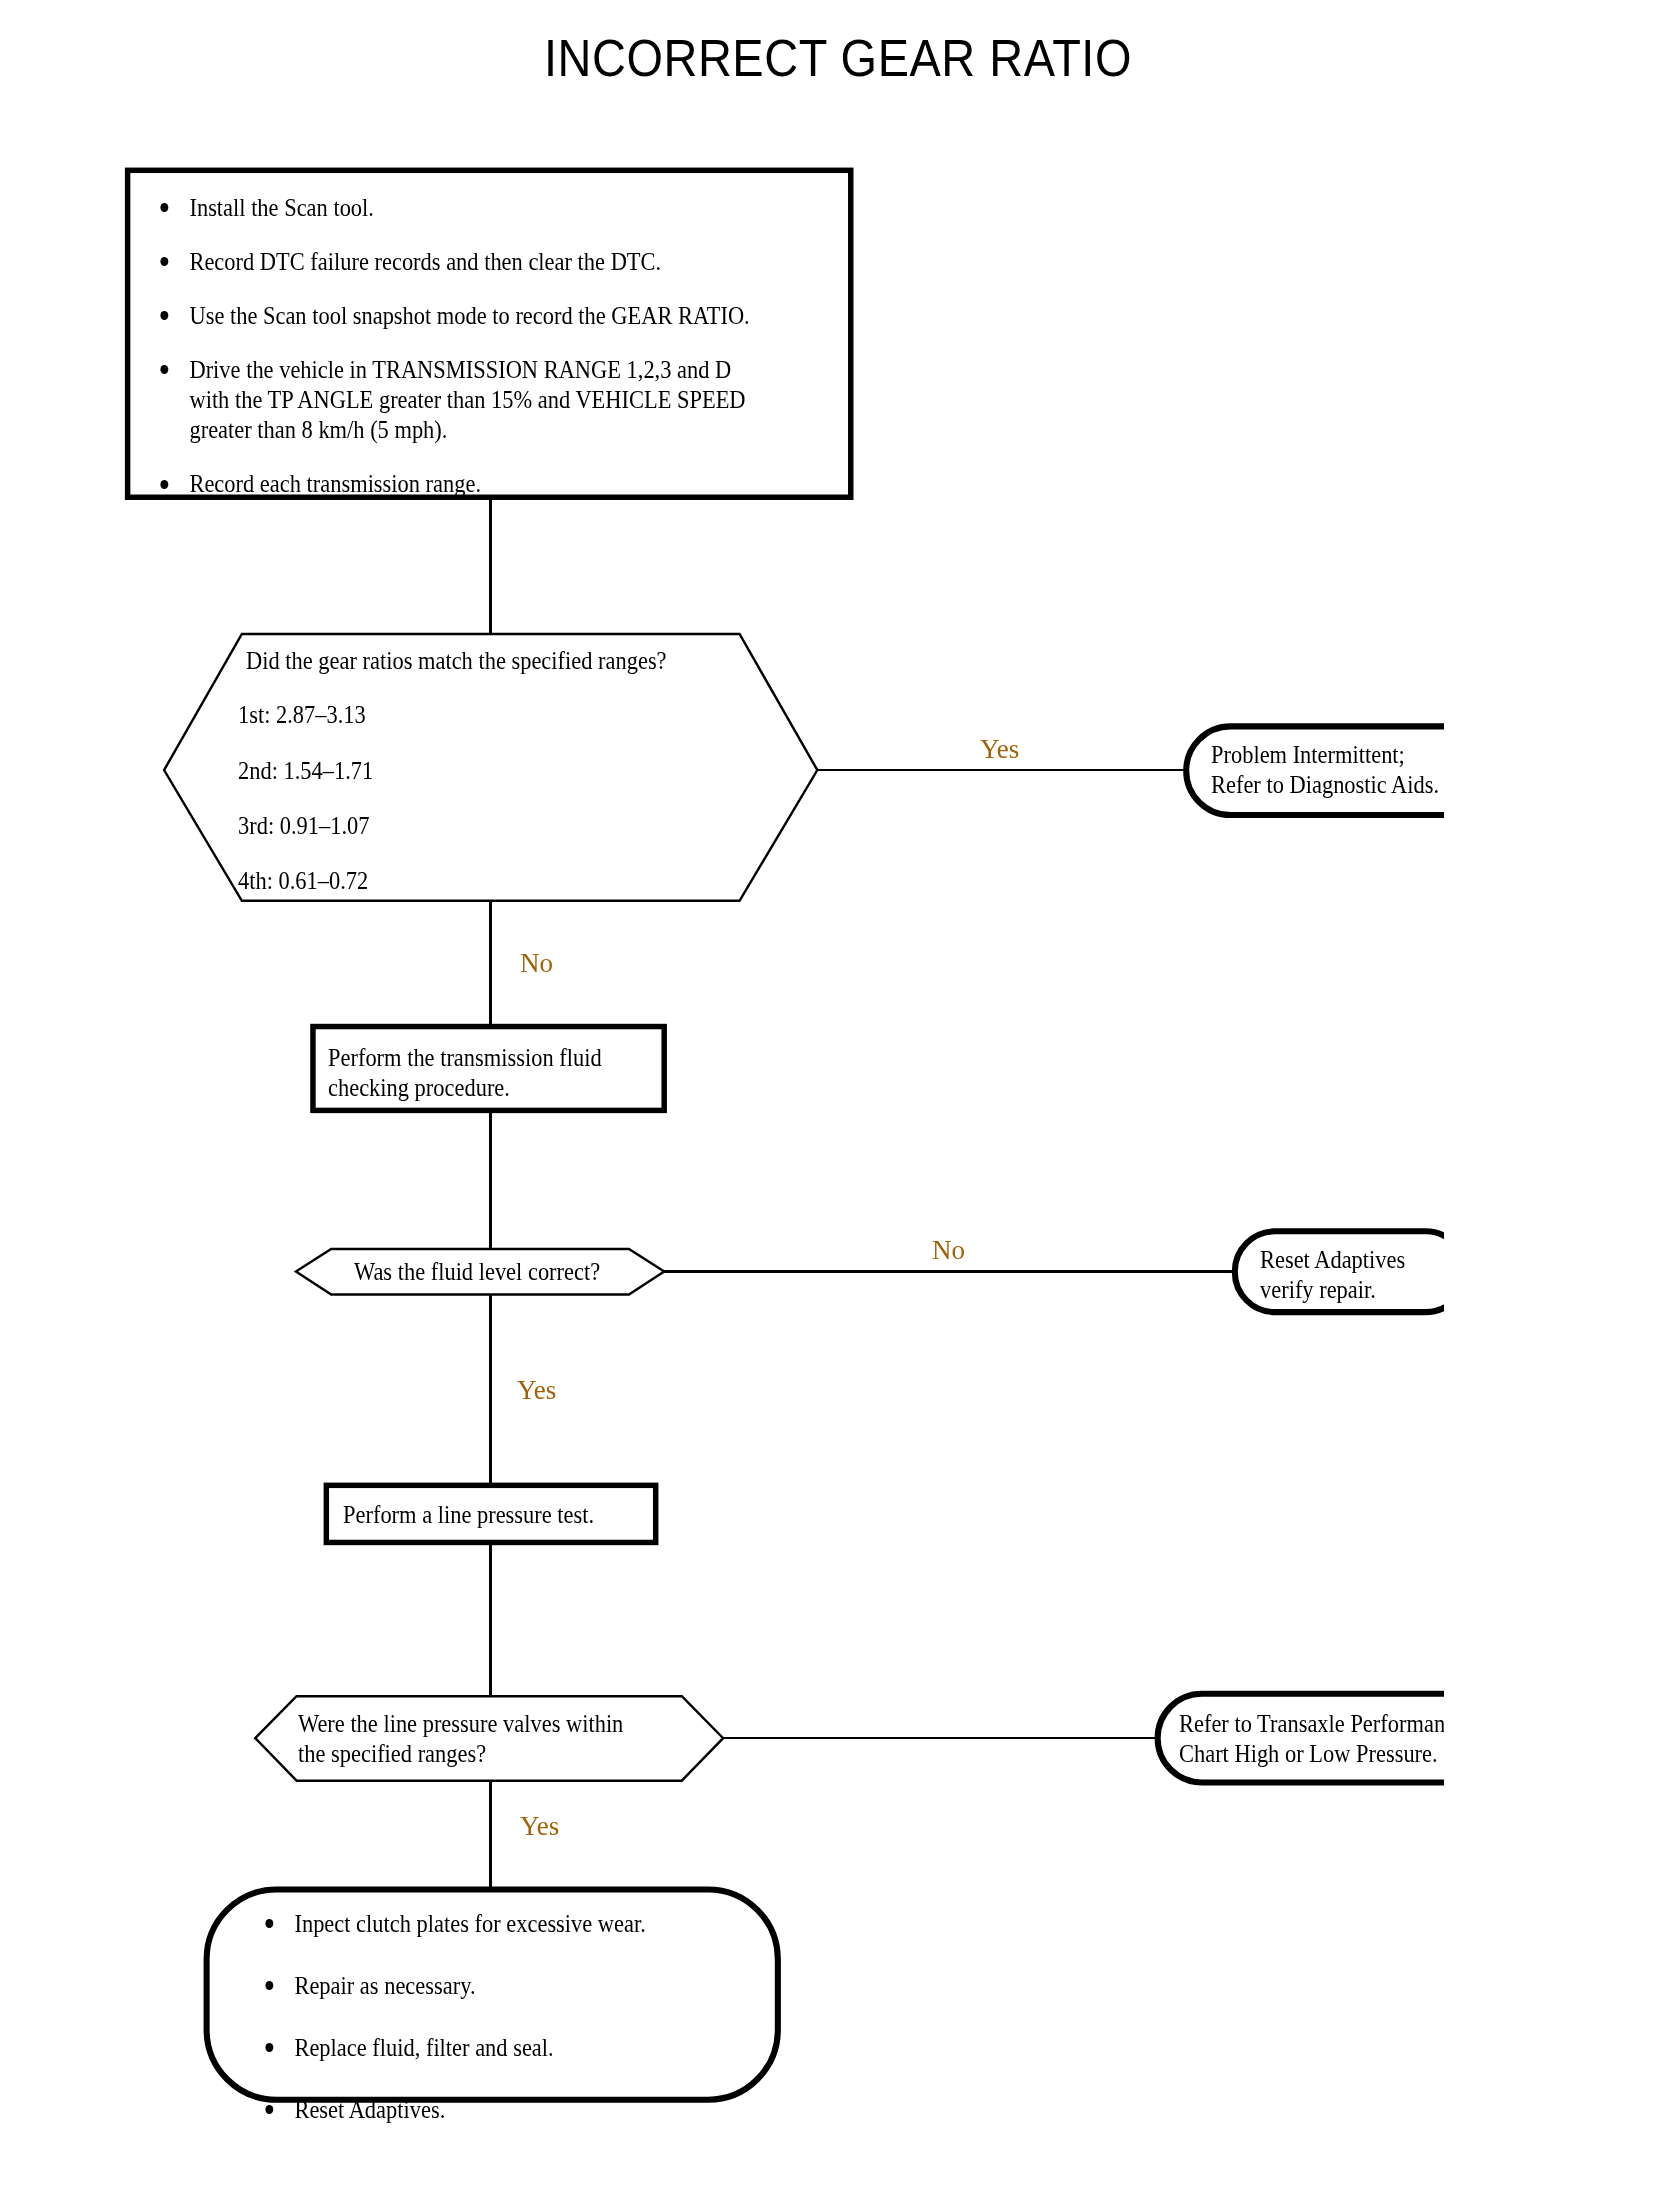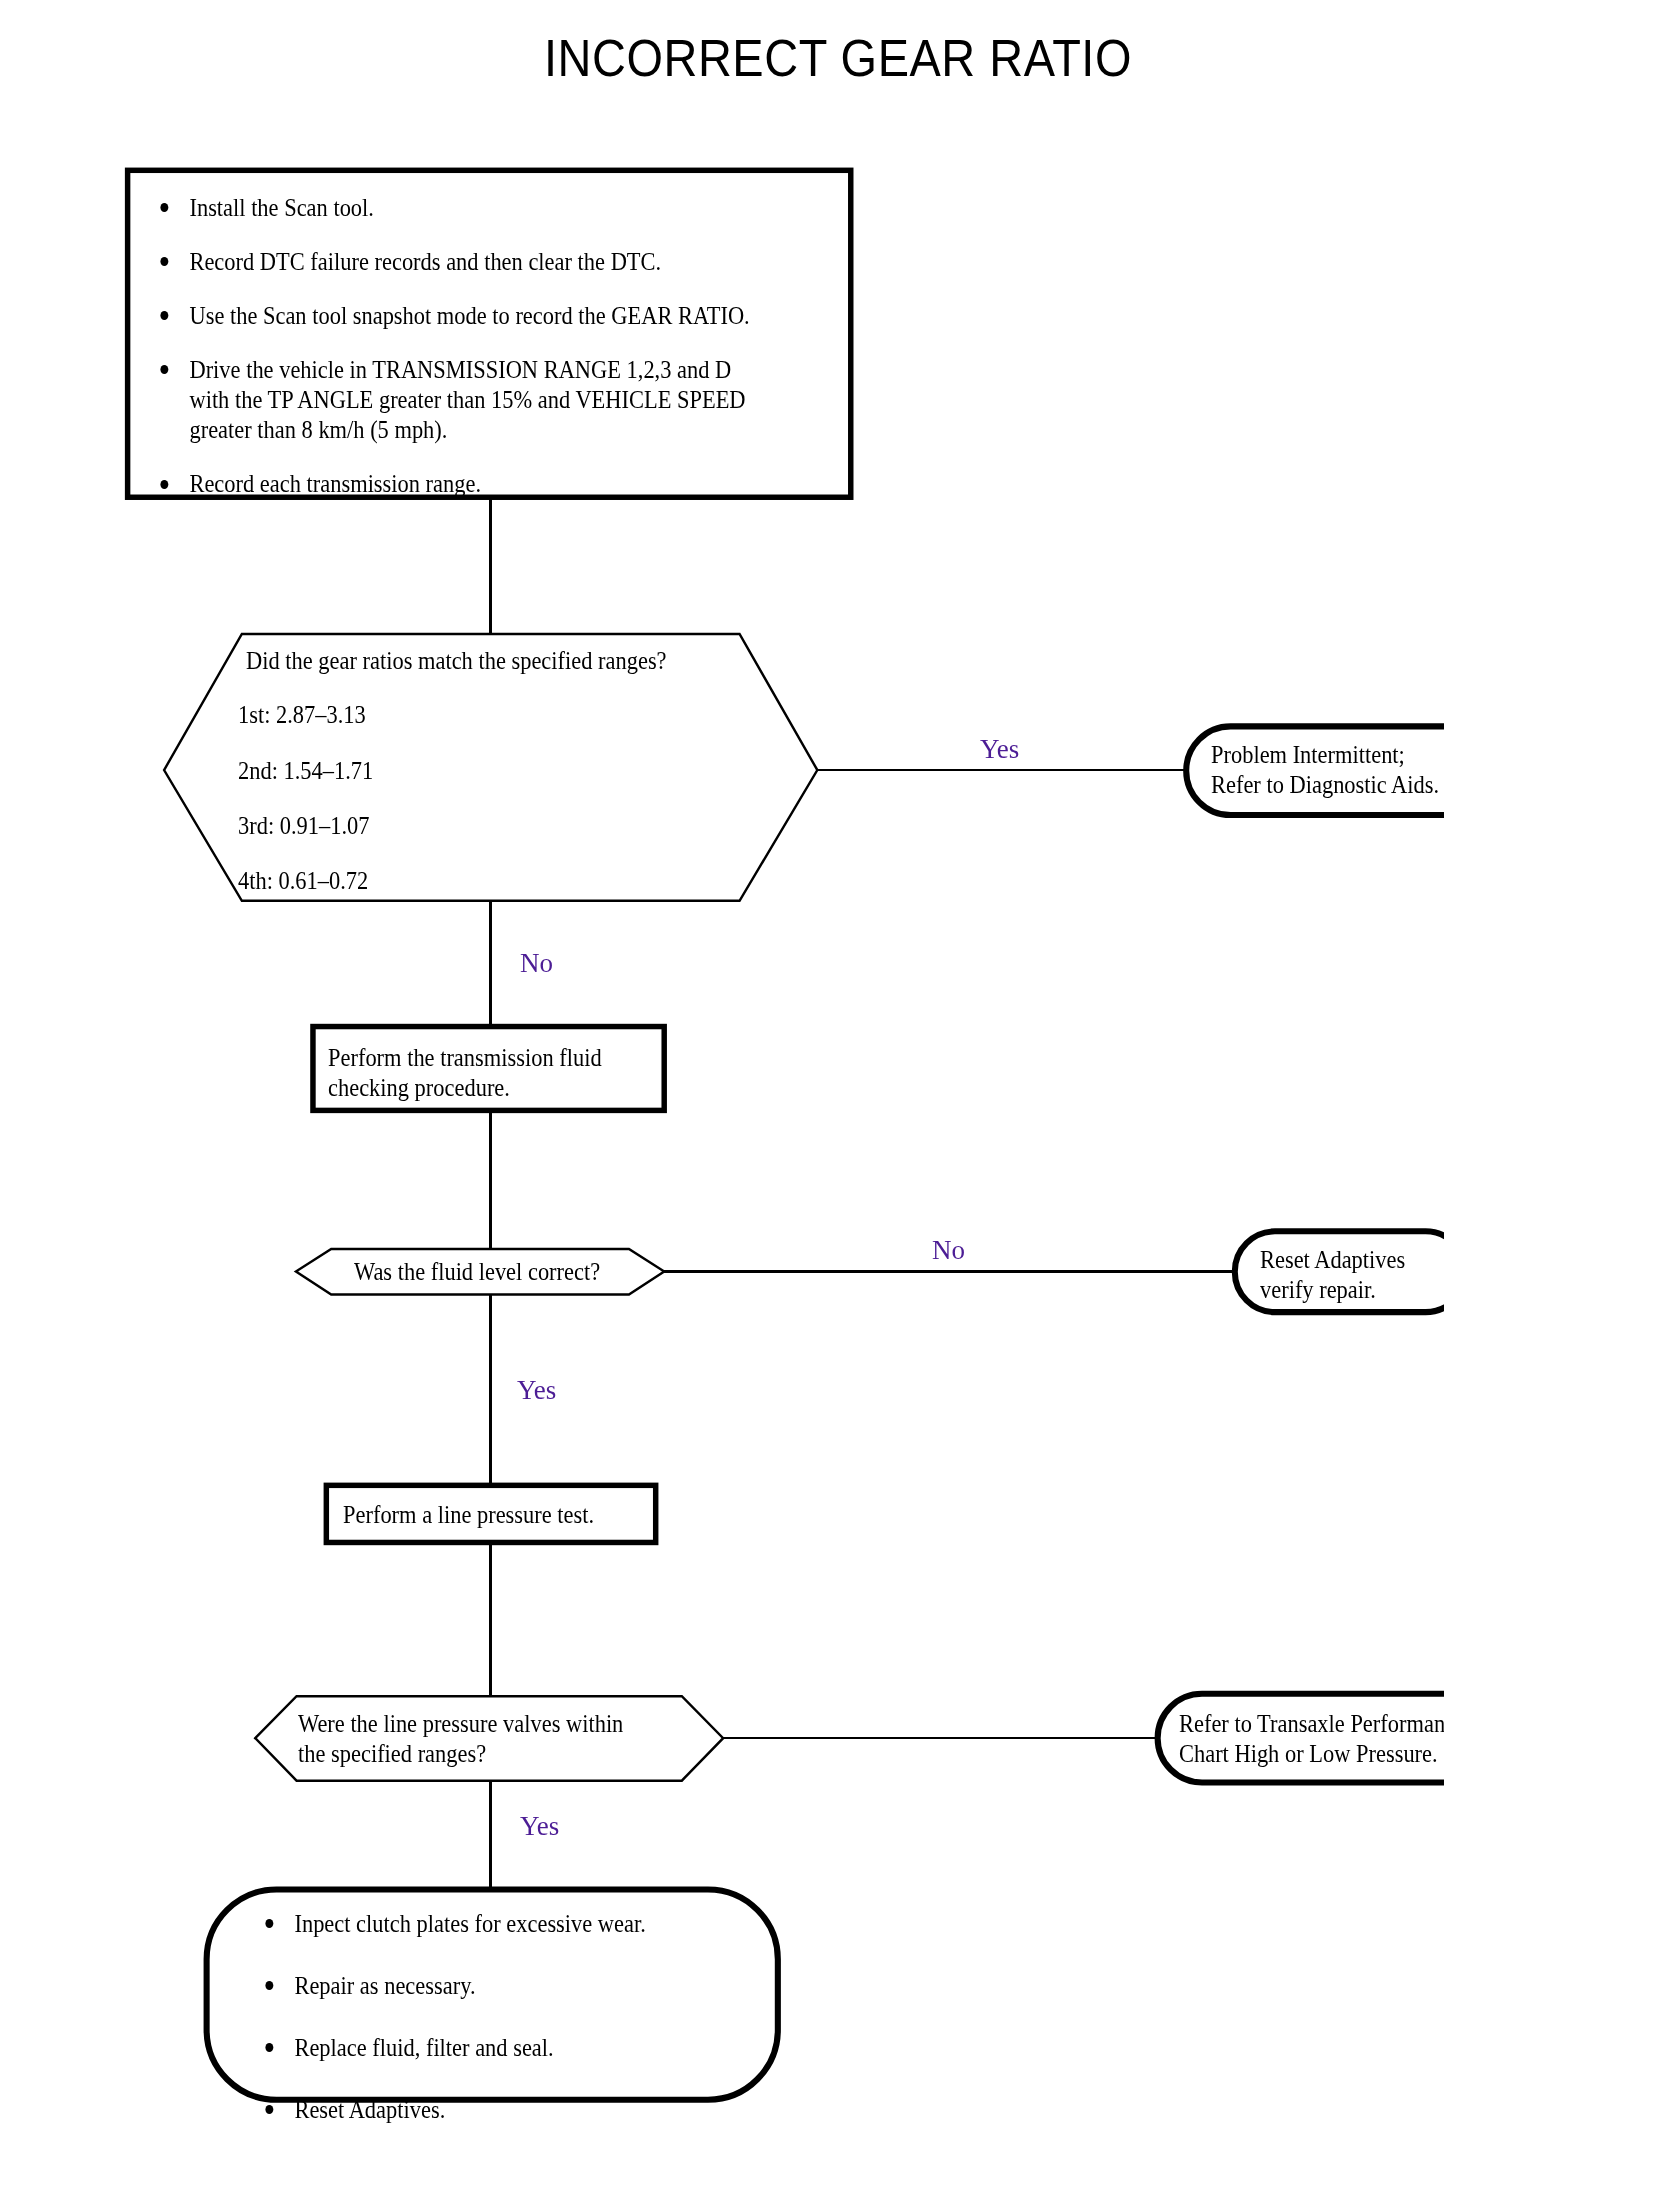--- a/index.html
+++ b/index.html
@@ -96,21 +96,21 @@
   }
   
   .term-text {
     font-size: 25.5px;
   }
   
   .edge-label {
     position: absolute;
     font-family: "Liberation Serif", "DejaVu Serif", serif;
     font-size: 27px;
-    color: #4c1d95;
+    color: #a16207;
     white-space: nowrap;
   }
 </style>
 </head>
 <body>
 
 <div id="page">
 
   <div class="title">INCORRECT GEAR RATIO</div>
 

